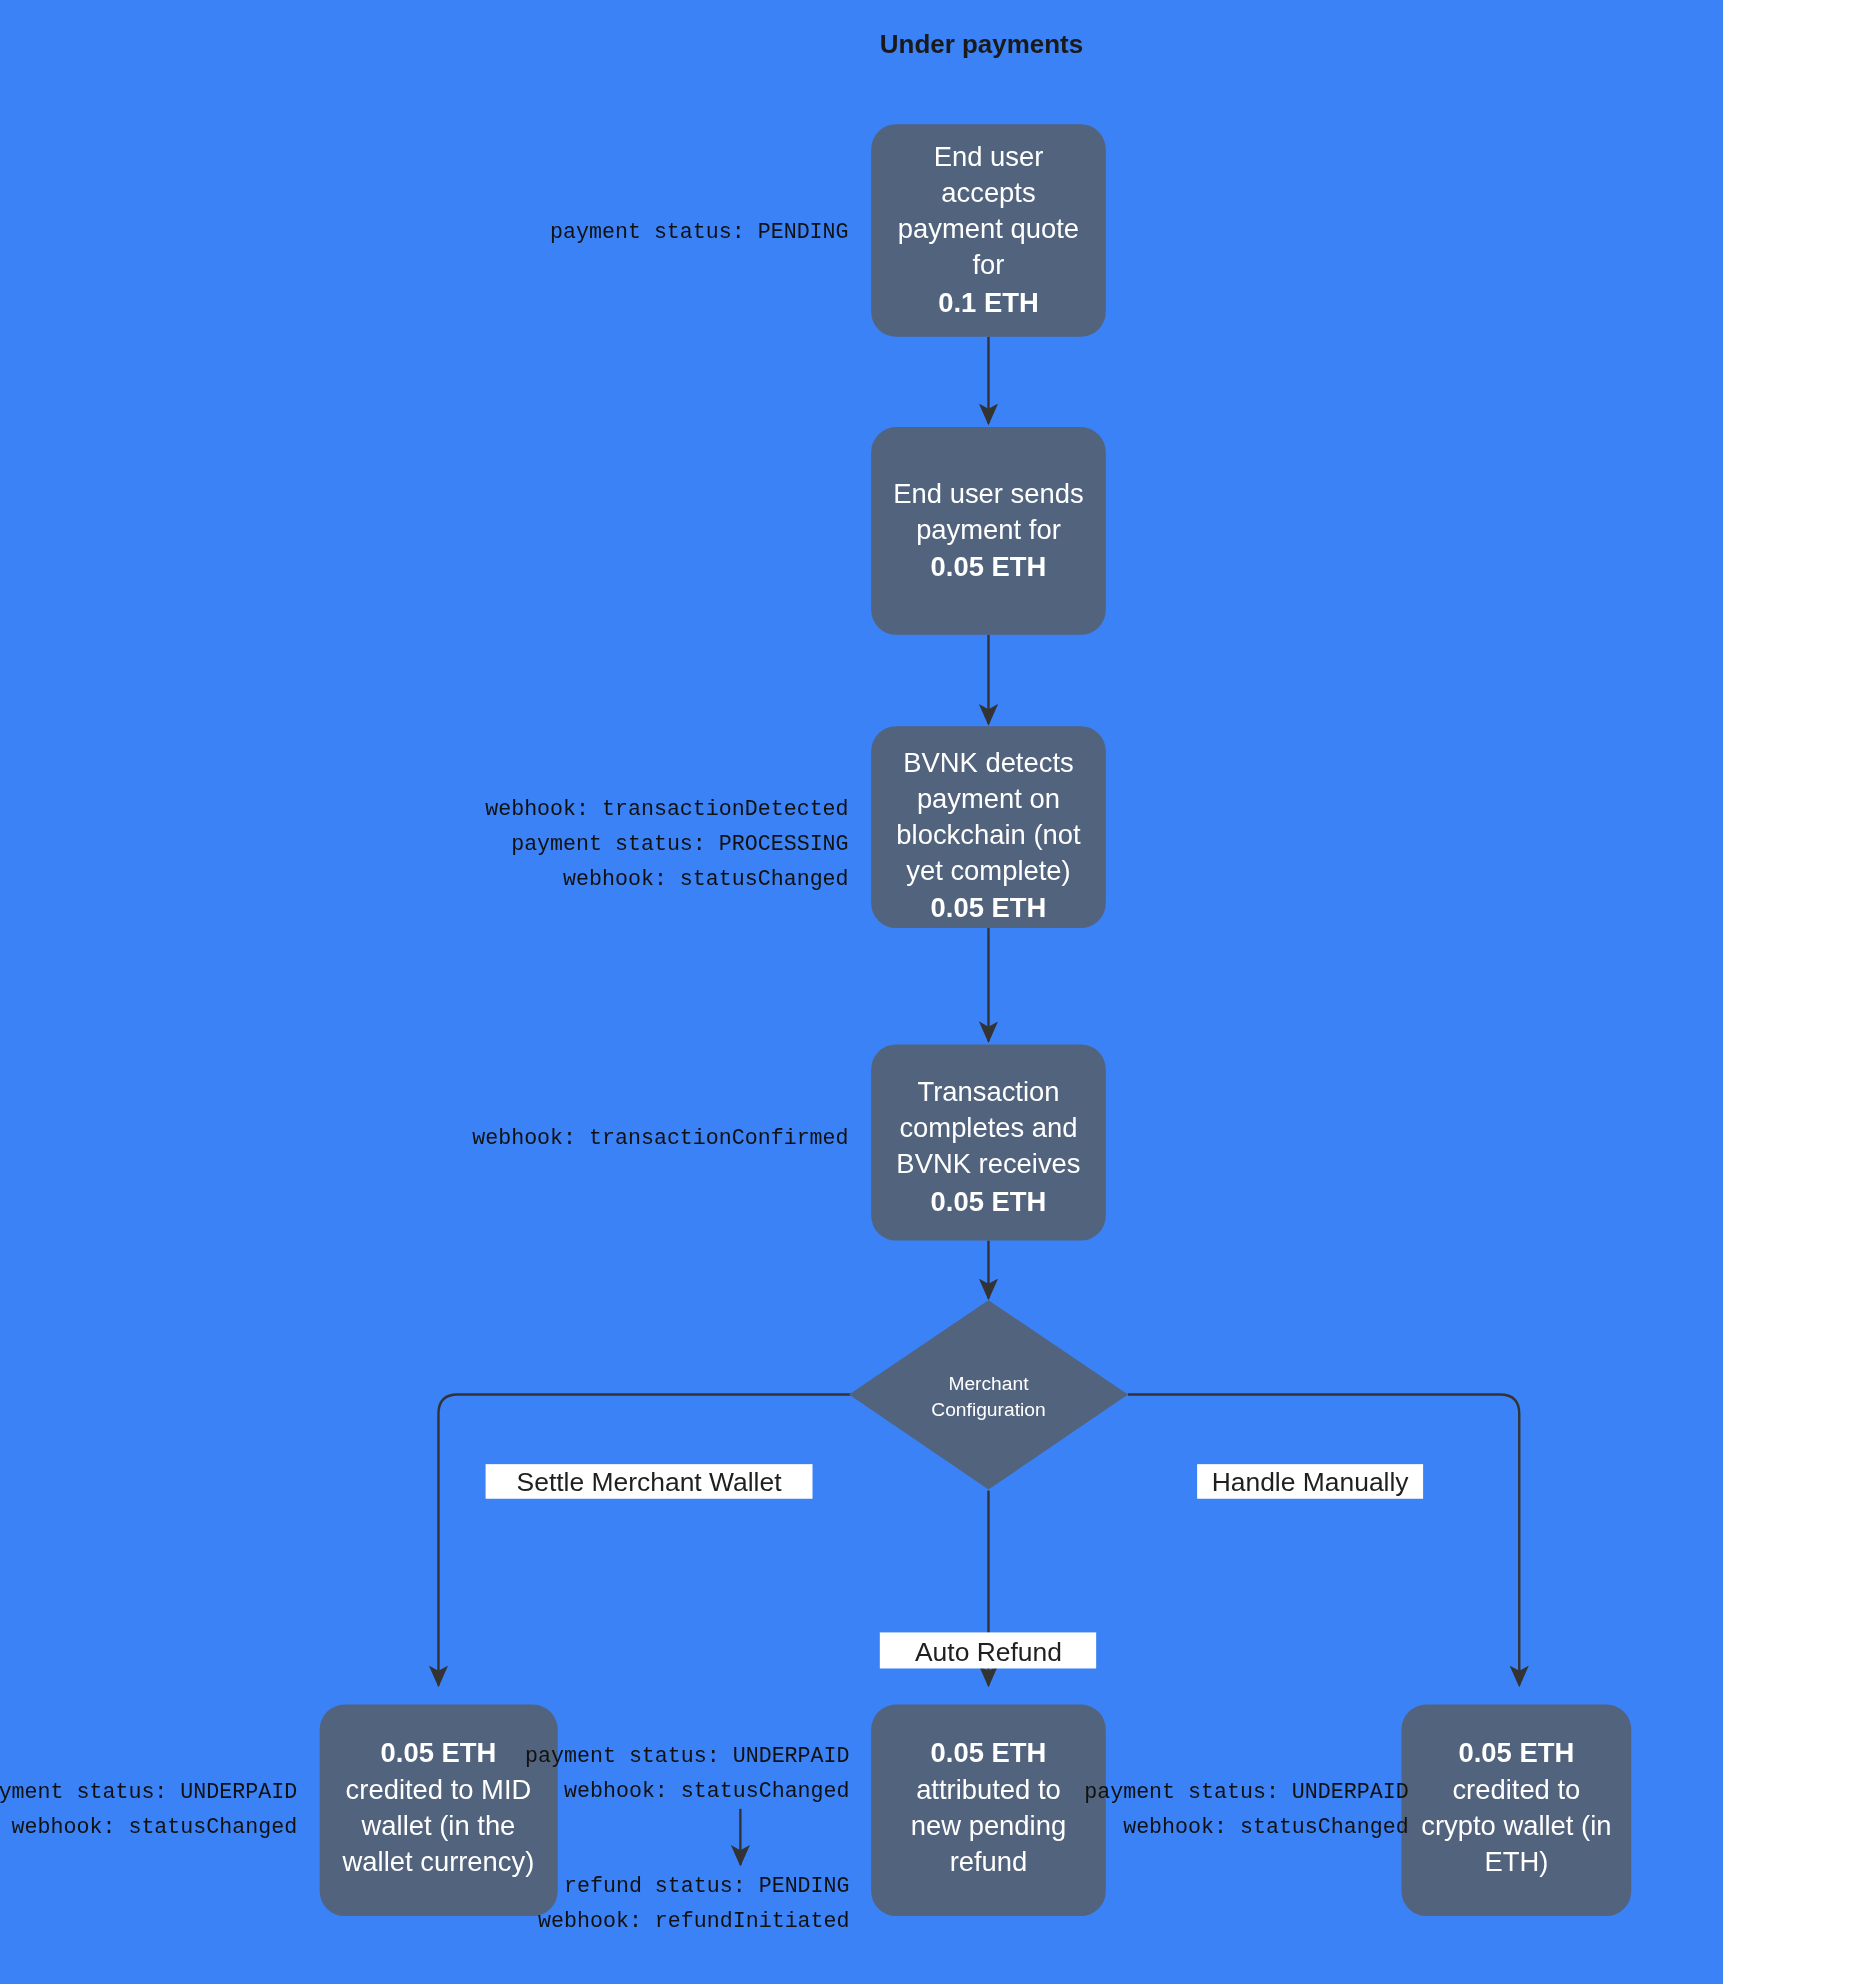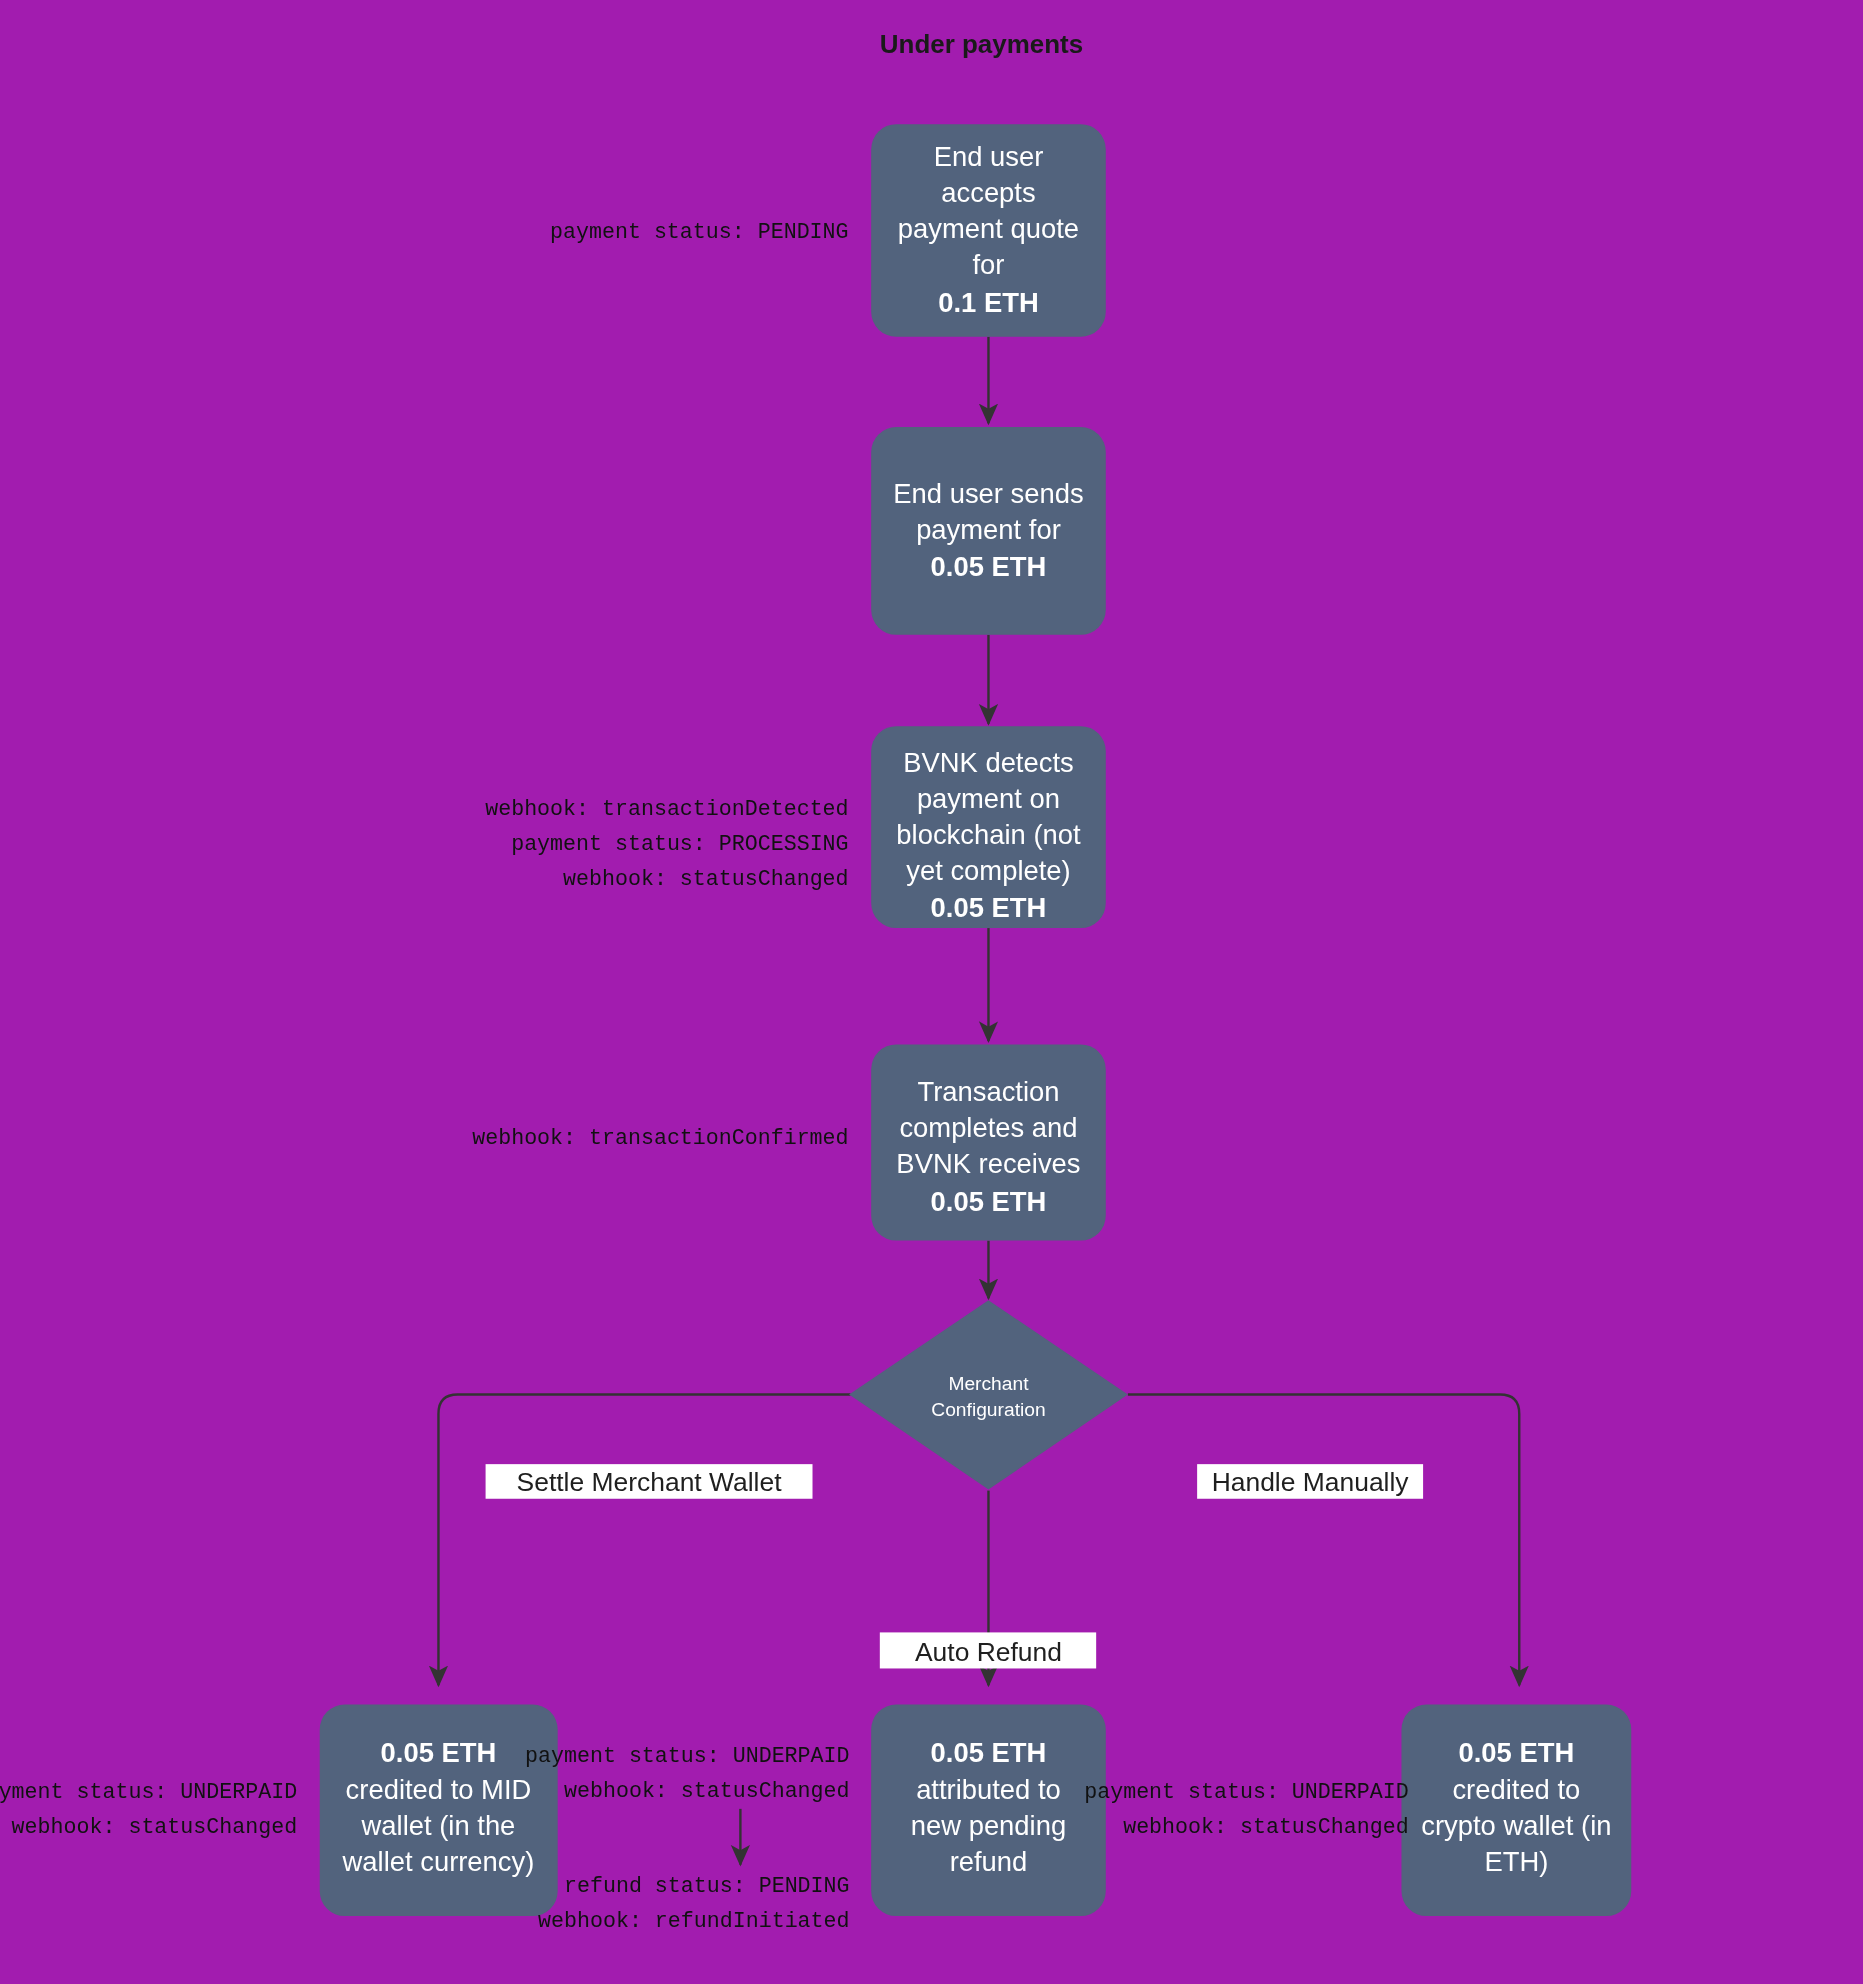--- a/index.html
+++ b/index.html
@@ -8,23 +8,23 @@
     background: #ffffff;
   }
   body {
     width: 1863px;
     height: 1985px;
     font-family: "Liberation Sans", sans-serif;
     overflow: hidden;
   }
   #flow-root {
     position: relative;
-    width: 1863px;
+    width: 1723px;
     height: 1985px;
-    background: #a21caf;
+    background: #3b82f6;
     text-decoration: underline;
   }
   svg#flow-svg {
     position: absolute;
     top: 0;
     left: 0;
     width: 1863px;
     height: 1985px;
     display: block;
   }

